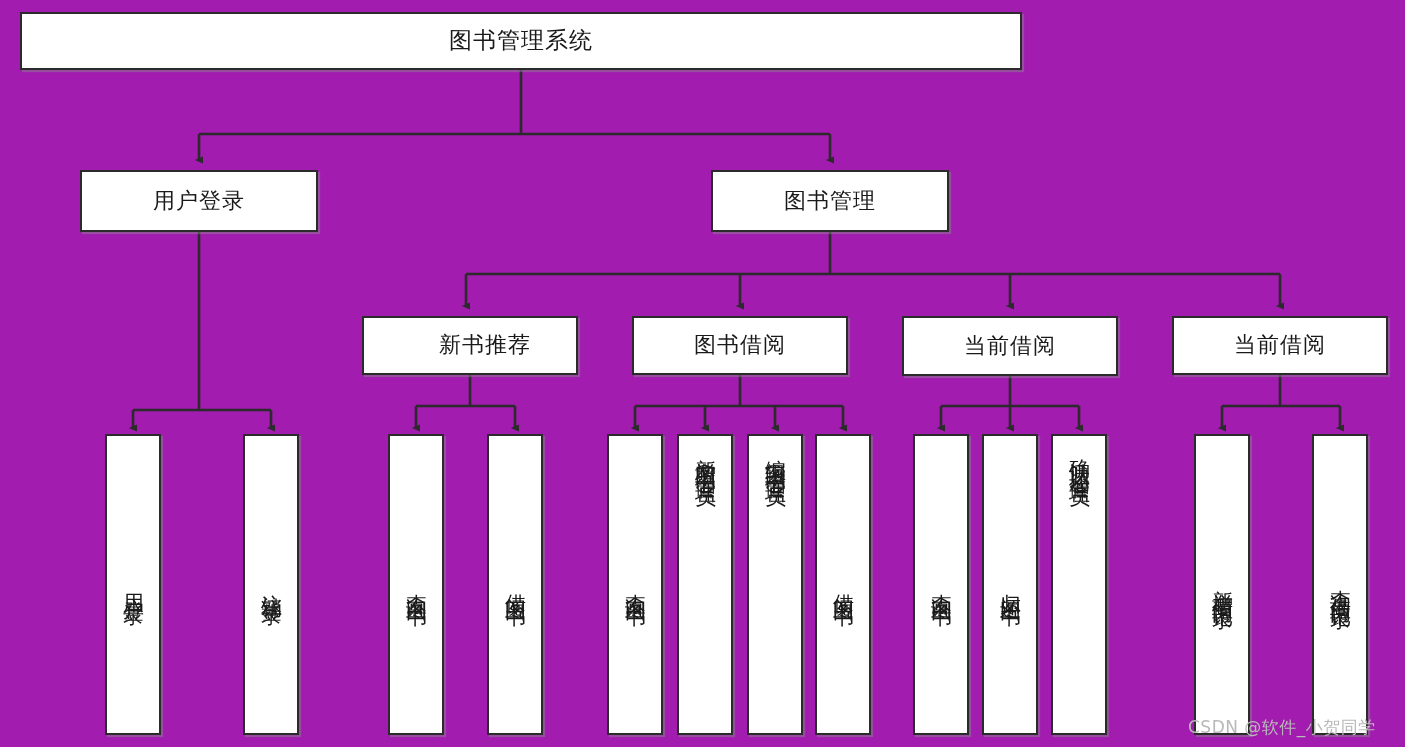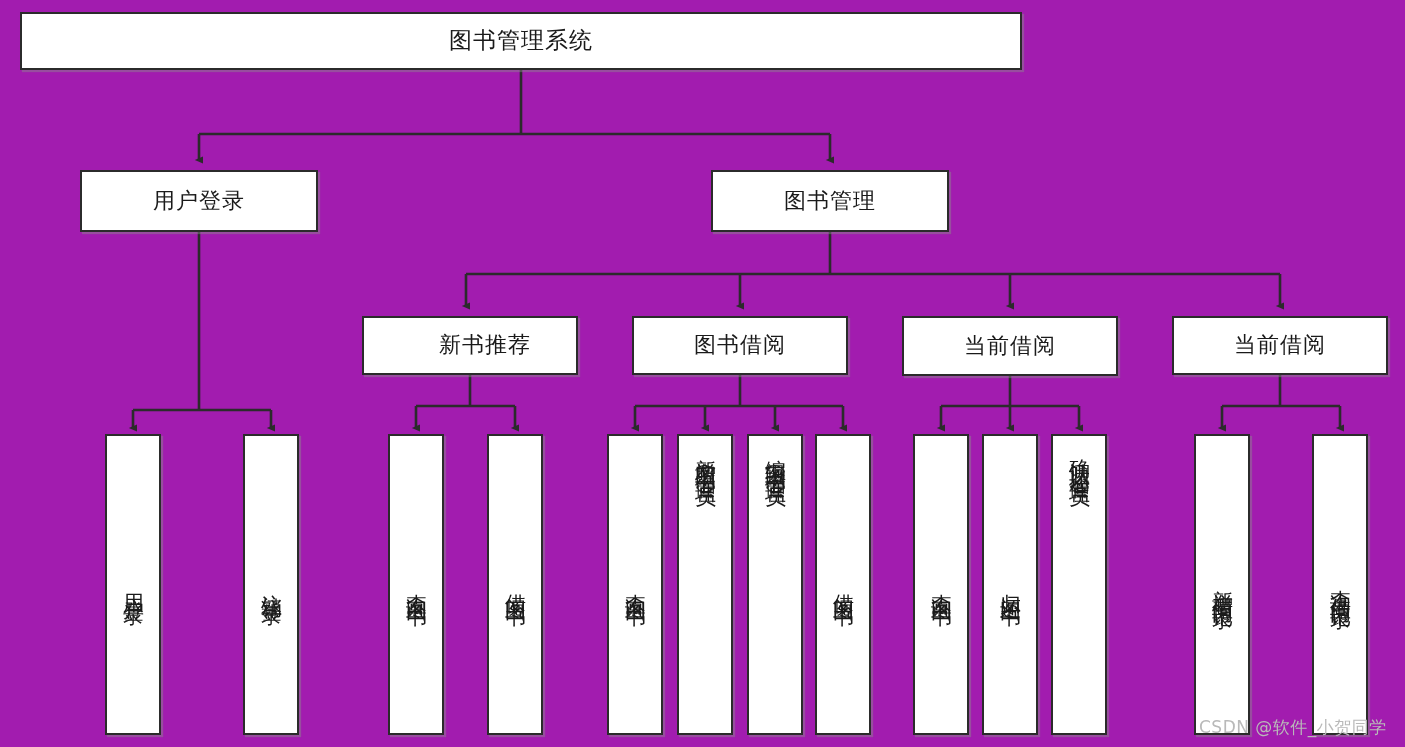--- a/index.html
+++ b/index.html
@@ -172,15 +172,15 @@
     <span class="vtext">确认归还（管理员）</span>
   </div>
 
   <div class="node vert centered" style="left:1194px; top:434px; width:56px; height:301px;">
     <span class="vtext">新增借阅记录</span>
   </div>
   <div class="node vert centered" style="left:1312px; top:434px; width:56px; height:301px;">
     <span class="vtext">查询借阅记录</span>
   </div>
 
-  <div class="watermark" style="left:1188px; top:716px;margin-left:11px;">CSDN @软件_小贺同学</div>
+  <div class="watermark" style="left:1188px; top:716px;">CSDN @软件_小贺同学</div>
 
 </div>
 
 </body></html>

